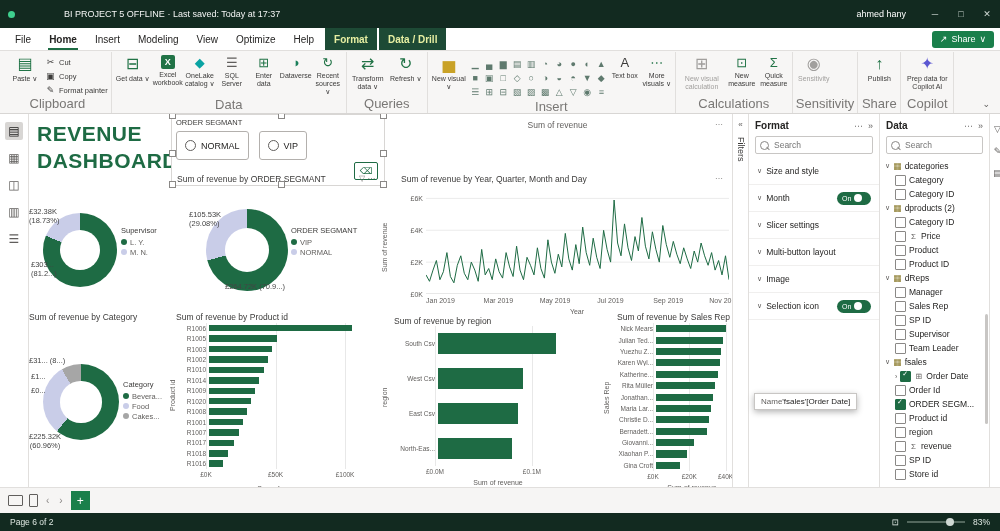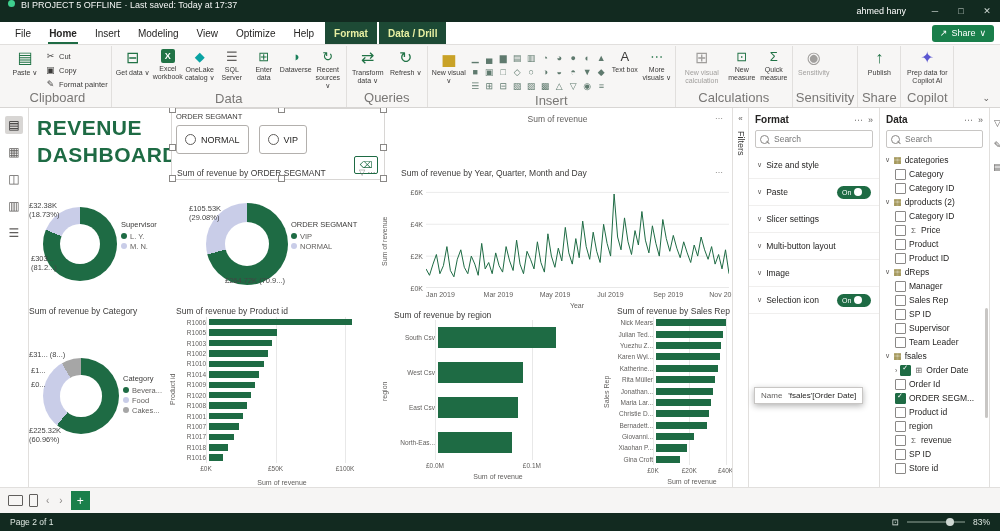--- a/index.html
+++ b/index.html
@@ -1,20 +1,20 @@
 <!DOCTYPE html>
 <html><head>
 <meta charset="utf-8">
 <style>
   html,body{margin:0;padding:0;}
   body{width:1000px;height:531px;overflow:hidden;background:#fff;font-family:"Liberation Sans",sans-serif;}
   .app{position:relative;width:1000px;height:531px;display:flex;flex-direction:column;font-size:10px;color:#252423;}
 
   
-  .titlebar{height:22px;background:#122a20;display:flex;align-items:flex-start;color:#fff;font-size:9px;padding-left:8px;flex:0 0 auto;}
+  .titlebar{height:28px;background:#122a20;display:flex;align-items:center;color:#fff;font-size:9px;padding-left:8px;flex:0 0 auto;gap:43px;}
   .tb-dot{width:7px;height:7px;border-radius:50%;background:#3ecf8e;margin-right:6px;flex:0 0 auto;}
   .tb-title{opacity:.95;white-space:nowrap;}
   .tb-right{margin-left:auto;display:flex;align-items:center;height:100%;}
   .tb-user{margin-right:16px;}
   .tb-btn{width:26px;height:100%;display:flex;align-items:center;justify-content:center;color:#cfd8d3;font-size:9px;}
 
   
   .menubar{height:22px;background:#fff;border-bottom:1px solid #e1dfdd;display:flex;align-items:stretch;padding-left:6px;font-size:10px;flex:0 0 auto;}
   .menu-item{padding:0 9px;display:flex;align-items:center;position:relative;color:#252423;cursor:default;white-space:nowrap;}
   .menu-item.active{font-weight:bold;}
@@ -104,21 +104,21 @@
   .mag{width:7px;height:7px;border:1px solid #8a8886;border-radius:50%;position:relative;flex:0 0 auto;}
   .mag::after{content:"";position:absolute;width:4px;height:1px;background:#8a8886;left:5px;top:6px;transform:rotate(45deg);}
   .search-box input{border:none;outline:none;width:100%;font-size:8.5px;font-family:inherit;color:#252423;background:transparent;}
   .fmt-tabs{display:flex;gap:12px;padding:3px 8px 0;border-bottom:1px solid #edebe9;}
   .fmt-tab{padding-bottom:4px;color:#605e5c;font-size:9px;}
   .fmt-tab.active{color:#252423;font-weight:bold;border-bottom:2px solid #1e6b44;}
   .fmt-row{display:flex;align-items:center;gap:4px;padding:0 8px;height:26px;border-bottom:1px solid #f0efee;color:#252423;font-size:8.5px;}
   .chev{color:#605e5c;font-size:7px;flex:0 0 auto;}
   .toggle{margin-left:auto;background:#1e6b44;color:#fff;border-radius:7px;height:13px;min-width:27px;display:flex;align-items:center;font-size:7px;padding:0 2px 0 5px;gap:3px;}
   .toggle::after{content:"";width:8px;height:8px;border-radius:50%;background:#fff;}
-  .tooltip{position:absolute;left:5px;top:279px;background:#fff;border:1px solid #c8c6c4;box-shadow:0 2px 6px rgba(0,0,0,.3);padding:3px 6px;font-size:8px;white-space:nowrap;z-index:6;display:flex;gap:6px;}
+  .tooltip{position:absolute;left:5px;top:279px;background:#fff;border:1px solid #c8c6c4;box-shadow:0 2px 6px rgba(0,0,0,.3);padding:3px 6px;font-size:8px;white-space:nowrap;z-index:6;display:flex;}
   .tt-k{color:#605e5c;}
   .tree{padding-top:1px;}
   .tree-row{display:flex;align-items:center;gap:3px;height:14px;padding:0 2px 0 5px;font-size:8.5px;color:#252423;white-space:nowrap;overflow:hidden;}
   .tree-row.field{padding-left:15px;}
   .cb{width:9px;height:9px;border:1px solid #8a8886;border-radius:1px;background:#fff;flex:0 0 auto;position:relative;}
   .cb.checked{background:#1e6b44;border-color:#1e6b44;}
   .cb.checked::after{content:"✓";color:#fff;font-size:7px;position:absolute;left:1px;top:-2px;}
   .fld-ic{font-size:8px;color:#605e5c;width:9px;text-align:center;flex:0 0 auto;}
   .tbl-ic{font-size:9px;color:#8a7a2c;flex:0 0 auto;}
   .dp-scroll{position:absolute;right:1px;top:200px;width:3px;height:110px;background:#c8c6c4;border-radius:2px;}
@@ -455,21 +455,21 @@
       <div class="donut" style="left: 14px; top: 250px; width: 76px; height: 76px; background: conic-gradient(rgb(30, 107, 68) 0%, rgb(30, 107, 68) 60.96%, rgb(201, 205, 232) 60.96%, rgb(201, 205, 232) 91.56%, rgb(166, 166, 166) 91.56%, rgb(166, 166, 166) 100%);"></div>
       <div class="dlabel" style="left:0;top:242px;">
           <div>£31... (8...)</div>
         </div>
       <div class="dlabel" style="left:2px;top:258px;">
           <div>£1...</div>
         </div>
       <div class="dlabel" style="left:2px;top:272px;">
           <div>£0...</div>
         </div>
-      <div class="dlabel" style="left:0;top:318px;">
+      <div class="dlabel" style="left:0;top:318px;text-align:center;">
         <div>£225.32K</div>
           <div>(60.96%)</div>
       </div>
       <div class="legend" style="left:94px;top:266px;">
           <div class="lg-title">Category</div>
           <div class="lg-item">
             <span class="lg-dot" style="background: rgb(30, 107, 68);"></span>
             <span>Bevera...</span>
           </div>
           <div class="lg-item">
@@ -729,21 +729,21 @@
         <span class="mag"></span>
         <input placeholder="Search" style="">
       </div>
       <div id="fmtSections">
           <div class="fmt-row">
             <span class="chev">∨</span>
             <span>Size and style</span>
           </div>
           <div class="fmt-row">
             <span class="chev">∨</span>
-            <span>Paste</span>
+            <span>Month</span>
             <span class="toggle">On</span>
           </div>
           <div class="fmt-row">
             <span class="chev">∨</span>
             <span>Slicer settings</span>
           </div>
           <div class="fmt-row">
             <span class="chev">∨</span>
             <span>Multi-button layout</span>
           </div>
@@ -889,21 +889,21 @@
 
   <div class="pagebar">
     <span class="dev-ic"></span>
     <span class="dev-ic phone"></span>
     <span class="pg-nav">‹</span>
     <span class="pg-nav">›</span>
     <span class="pg-add">+</span>
   </div>
 
   <footer class="statusbar">
-    <span>Page 2 of 1</span>
+    <span>Page 6 of 2</span>
     <span class="sb-right">
       <span>⊡</span>
       <span class="zoom-track">
           <span class="zoom-knob"></span>
         </span>
       <span>83%</span>
     </span>
   </footer>
 </div>
 

